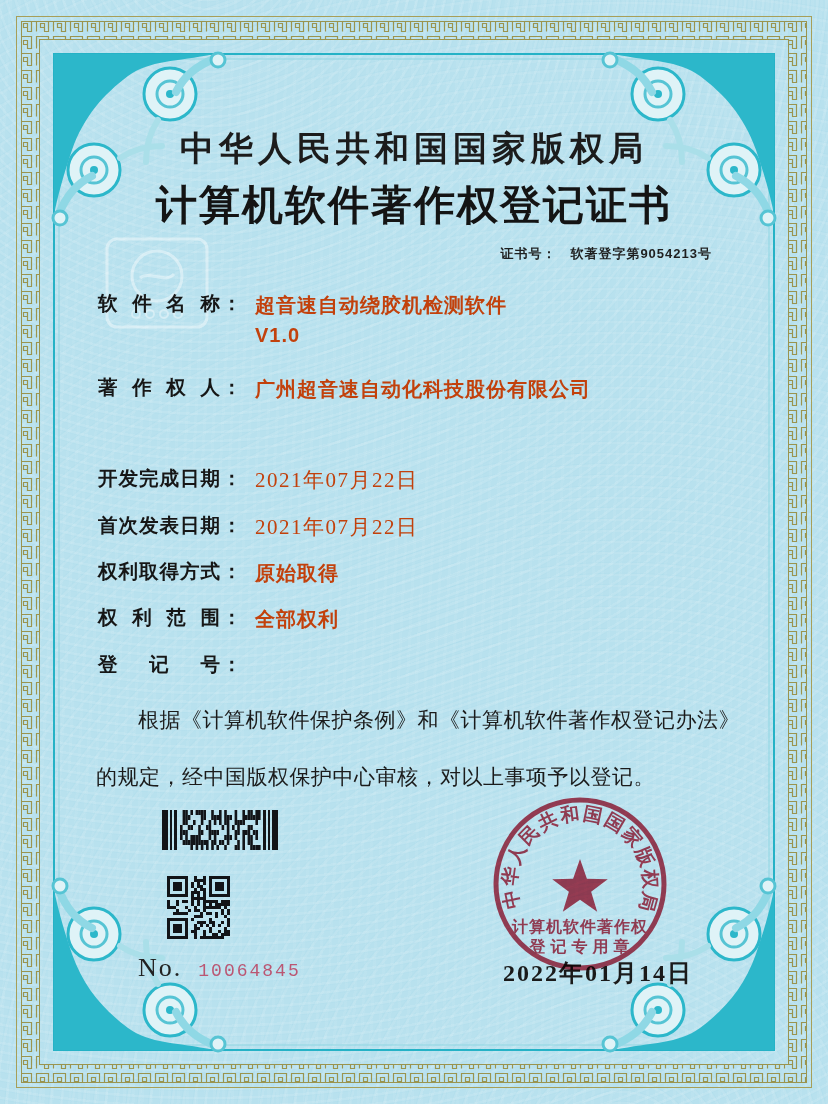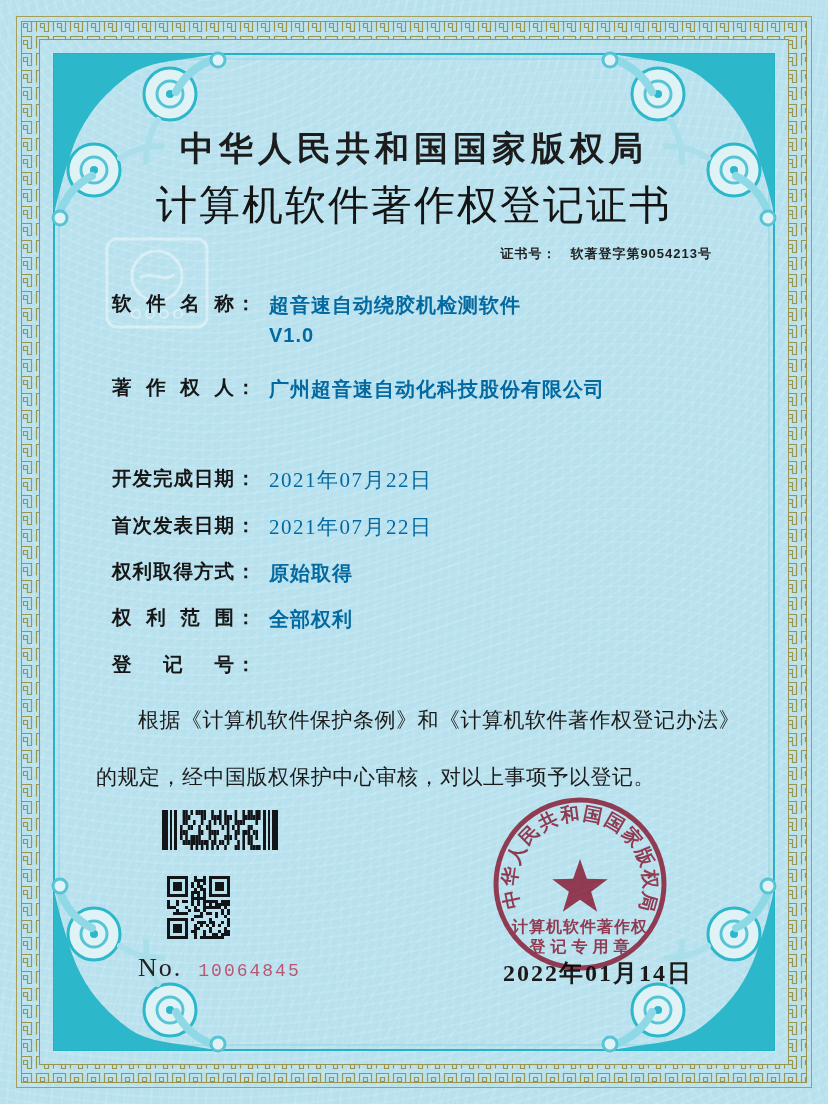--- a/index.html
+++ b/index.html
@@ -16,33 +16,33 @@
       repeating-radial-gradient(circle at 25% -5%, rgba(255,255,255,.10) 0 2px, rgba(120,195,220,.05) 3px, transparent 4px 9px),
       repeating-radial-gradient(circle at 75% 105%, rgba(255,255,255,.08) 0 2px, rgba(110,190,215,.06) 3px, transparent 4px 11px),
       repeating-linear-gradient(93deg, rgba(255,255,255,.05) 0 3px, transparent 3px 9px);
   }
   svg.frame{position:absolute;left:0;top:0;}
   .watermark{position:absolute;left:104px;top:236px;opacity:.55;pointer-events:none;}
 
   .authority{position:absolute;left:0;right:0;top:126px;text-align:center;
     font-size:34px;font-weight:700;letter-spacing:5px;color:var(--ink);}
   .cert-title{position:absolute;left:0;right:0;top:178px;text-align:center;
-    font-size:41px;font-weight:400;letter-spacing:2px;color:#141414;}
+    font-size:41px;font-weight:700;letter-spacing:2px;color:#141414;}
   .cert-no{position:absolute;right:116px;top:245px;font-family:"Liberation Sans",sans-serif;
     font-size:13px;font-weight:600;color:#1f1f1f;letter-spacing:1px;}
   .cert-no .gap{display:inline-block;width:14px;}
 
-  .row{position:absolute;left:16px;right:0;height:32px;padding-left:17px;}
+  .row{position:absolute;left:2px;right:0;height:32px;padding-left:17px;}
   .lbl{position:absolute;left:96px;width:122px;display:inline-block;
     font-family:"Liberation Sans",sans-serif;font-size:19.5px;font-weight:700;color:#161616;
     text-align:justify;text-align-last:justify;}
   .colon{position:absolute;left:220px;font-family:"Liberation Sans",sans-serif;
     font-size:19.5px;font-weight:700;color:#161616;}
   .val{position:absolute;left:253px;font-family:"Liberation Sans",sans-serif;
-    font-size:20px;font-weight:600;color:#0369a1;line-height:30px;letter-spacing:1px;}
+    font-size:20px;font-weight:600;color:#c2410c;line-height:30px;letter-spacing:1px;}
   .row.serif-val .val{font-family:"Liberation Serif",serif;font-weight:500;font-size:21px;letter-spacing:1.5px;}
 
   .statement{position:absolute;left:92px;top:688px;width:660px;margin:4px;
     font-size:21px;line-height:57px;letter-spacing:.5px;color:#1b1b1b;
     text-indent:2em;font-weight:500;}
 
   #barcode{position:absolute;left:162px;top:810px;}
   #qr{position:absolute;left:167px;top:876px;}
 
   .serial{position:absolute;left:138px;top:953px;}

